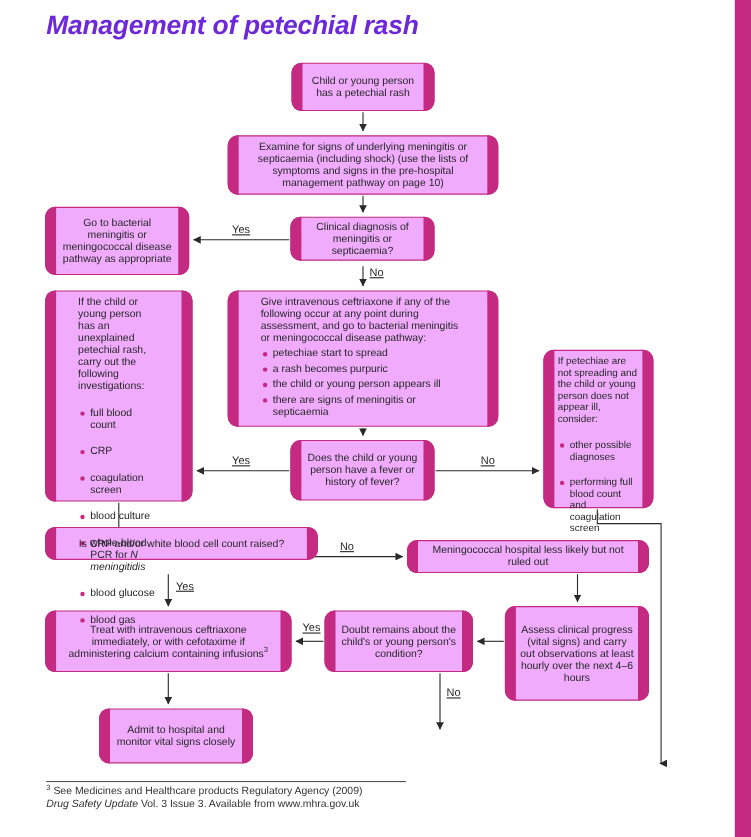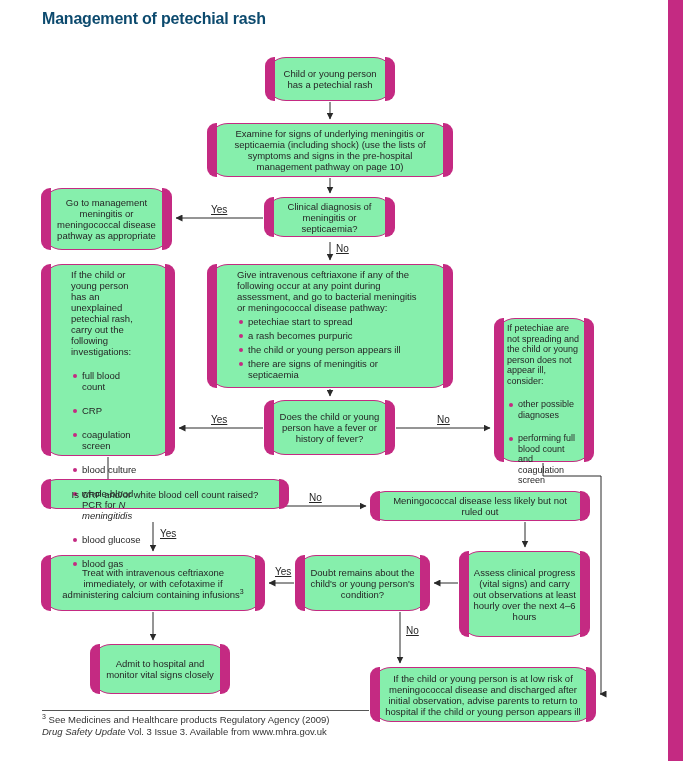--- a/index.html
+++ b/index.html
@@ -7,28 +7,29 @@
     --arrow:#2a2a2a;
     --text:#262626;
   }
   html,body{margin:0;padding:0;background:#fff;}
   #page{
     position:relative;width:683px;height:761px;background:#ffffff;overflow:hidden;
     font-family:"Liberation Sans", sans-serif;color:var(--text);
   }
   #edge-bar{position:absolute;right:0;top:0;width:15px;height:761px;background:var(--accent);}
   #page-title{
-    position:absolute;left:42px;top:10px;font-size:16px;font-weight:bold;color:#0c4a6e;
+    position:absolute;left:42px;top:10px;font-size:24px;font-weight:bold;color:#6d28d9;
     letter-spacing:-0.2px;
+    font-style:italic;
   }
   #connectors{position:absolute;left:0;top:0;width:683px;height:761px;}
   #connectors line,#connectors path.conn{stroke:var(--arrow);stroke-width:1;fill:none;}
   #connectors marker path{fill:var(--arrow);stroke:none;}
   .box{
-    position:absolute;background:#86efac;border:1px solid var(--accent);border-radius:21px;
+    position:absolute;background:#f0abfc;border:1px solid var(--accent);border-radius:10px;
     box-sizing:border-box;font-size:9.5px;line-height:11px;color:var(--text);
   }
   .box::before{content:"";position:absolute;left:-1px;top:-1px;bottom:-1px;width:10px;
     background:var(--accent);border-radius:9px 0 0 9px;}
   .box::after{content:"";position:absolute;right:-1px;top:-1px;bottom:-1px;width:10px;
     background:var(--accent);border-radius:0 9px 9px 0;}
   .box .inner{position:relative;z-index:1;height:100%;box-sizing:border-box;padding:3px 13px;}
   .box.center .inner{display:flex;align-items:center;justify-content:center;text-align:center;}
   .box.left .inner{text-align:left;padding:4px 29px;}
   .box.small{font-size:9px;line-height:10.5px;}
@@ -87,21 +88,21 @@
   </div>
 
   <div class="box center" style="left:264px;top:197px;width:131px;height:40px">
     <div class="inner">
         <span>Clinical diagnosis of meningitis or septicaemia?</span>
       </div>
   </div>
 
   <div class="box center" style="left:41px;top:188px;width:131px;height:62px">
     <div class="inner">
-        <span>Go to management meningitis or meningococcal disease pathway as appropriate</span>
+        <span>Go to bacterial meningitis or meningococcal disease pathway as appropriate</span>
       </div>
   </div>
 
   <div class="box left" style="left:207px;top:264px;width:246px;height:124px">
     <div class="inner">
       <div>Give intravenous ceftriaxone if any of the following occur at any point during assessment, and go to bacterial meningitis or meningococcal disease pathway:</div>
       <ul class="bullets">
         <li>petechiae start to spread</li>
         <li>a rash becomes purpuric</li>
         <li>the child or young person appears ill</li>
@@ -142,21 +143,21 @@
   </div>
 
   <div class="box center" style="left:41px;top:479px;width:248px;height:30px">
     <div class="inner">
         <span>Is CRP and/or white blood cell count raised?</span>
       </div>
   </div>
 
   <div class="box center" style="left:370px;top:491px;width:220px;height:30px">
     <div class="inner">
-        <span>Meningococcal disease less likely but not ruled out</span>
+        <span>Meningococcal hospital less likely but not ruled out</span>
       </div>
   </div>
 
   <div class="box center" style="left:41px;top:555px;width:224px;height:56px">
     <div class="inner">
         <span><span>Treat with intravenous ceftriaxone immediately, or with cefotaxime if administering calcium containing infusions</span><sup>3</sup></span>
       </div>
   </div>
 
   <div class="box center" style="left:295px;top:555px;width:135px;height:56px">
@@ -170,25 +171,20 @@
         <span>Assess clinical progress (vital signs) and carry out observations at least hourly over the next 4–6 hours</span>
       </div>
   </div>
 
   <div class="box center" style="left:90px;top:644px;width:140px;height:50px">
     <div class="inner">
         <span>Admit to hospital and monitor vital signs closely</span>
       </div>
   </div>
 
-  <div class="box center" style="left:370px;top:667px;width:226px;height:55px">
-    <div class="inner">
-        <span>If the child or young person is at low risk of meningococcal disease and discharged after initial observation, advise parents to return to hospital if the child or young person appears ill</span>
-      </div>
-  </div>
 
   <span class="flow-label" style="left:211px;top:204px">Yes</span>
   <span class="flow-label" style="left:336px;top:243px">No</span>
   <span class="flow-label" style="left:211px;top:414px">Yes</span>
   <span class="flow-label" style="left:437px;top:414px">No</span>
   <span class="flow-label" style="left:309px;top:492px">No</span>
   <span class="flow-label" style="left:160px;top:528px">Yes</span>
   <span class="flow-label" style="left:275px;top:566px">Yes</span>
   <span class="flow-label" style="left:406px;top:625px">No</span>
 

